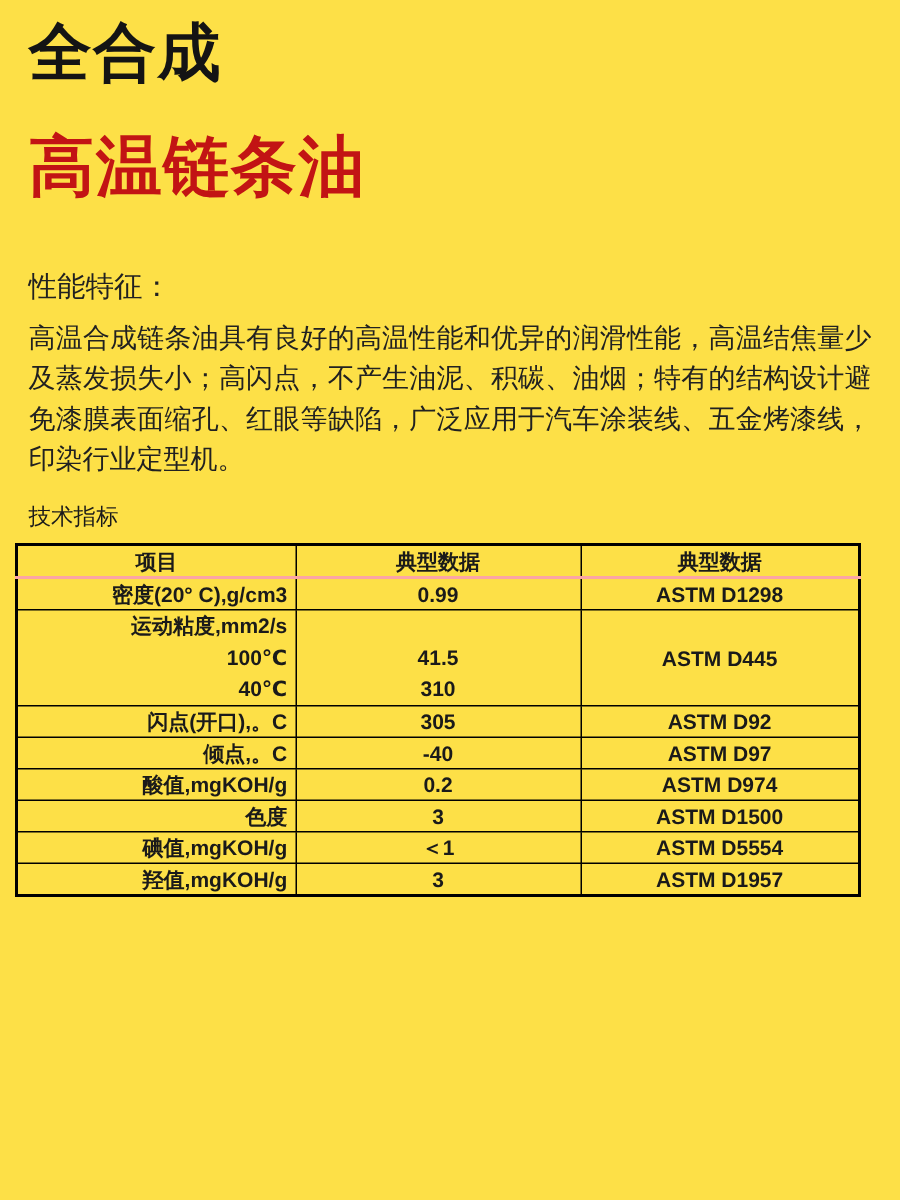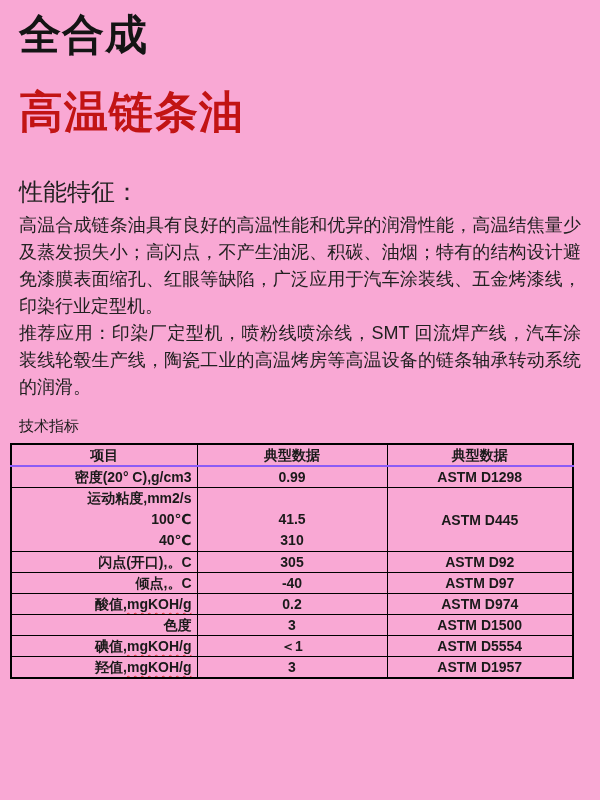--- a/index.html
+++ b/index.html
@@ -6,41 +6,41 @@
   html, body { background: #ffffff; }
   body {
     width: 600px; height: 800px;
     font-family: "Liberation Sans", "DejaVu Sans", sans-serif;
     color: #212121;
     overflow: hidden;
   }
   .page {
     width: 600px; height: 800px;
     padding: 10px 19px 0 19px;
-    background: #f9a8d4;
+    background: #fde047;
     overflow: hidden;
   }
   .title-black {
     font-size: 42px;
     font-weight: bold;
     line-height: 50px;
     color: #141414;
     letter-spacing: 1px;
   }
   .title-red {
     font-size: 44px;
     font-weight: bold;
     line-height: 52px;
     margin-top: 26px;
     color: #c21414;
     letter-spacing: 1px;
   }
   .features-heading {
     margin-top: 34px;
-    font-size: 24px;
+    font-size: 19px;
     line-height: 40px;
     color: #212121;
   }
   .body-para {
     font-size: 18px;
     line-height: 27px;
     text-align: justify;
     color: #212121;
   }
   .tech-label {
@@ -63,44 +63,42 @@
     font-weight: bold;
     color: #1a1a1a;
     height: 21px;
     line-height: 20px;
     padding: 0 5px;
     overflow: hidden;
     white-space: nowrap;
   }
   table.specs thead th {
     text-align: center;
-    border-bottom: 2px solid #8b5cf6;
+    border-bottom: 2px solid #fca5a5;
   }
   td.item-cell { text-align: right; margin-left: 45px; }
   td.center-cell { text-align: center; }
   .cell-line { height: 21px; line-height: 21px; }
   .wavy {
-    text-decoration: underline;
     text-decoration-style: wavy;
     text-decoration-color: #e03030;
     text-decoration-thickness: 1px;
     text-underline-offset: 3px;
   }
 </style>
 </head>
 <body>
 
 <div class="page">
 
   <div class="title-black">全合成</div>
   <div class="title-red">高温链条油</div>
 
   <div class="features-heading">性能特征：</div>
   <div class="body-para">高温合成链条油具有良好的高温性能和优异的润滑性能，高温结焦量少及蒸发损失小；高闪点，不产生油泥、积碳、油烟；特有的结构设计避免漆膜表面缩孔、红眼等缺陷，广泛应用于汽车涂装线、五金烤漆线，印染行业定型机。</div>
-  <div class="body-para">推荐应用：印染厂定型机，喷粉线喷涂线，SMT 回流焊产线，汽车涂装线轮毂生产线，陶瓷工业的高温烤房等高温设备的链条轴承转动系统的润滑。</div>
 
   <div class="tech-label">技术指标</div>
 
   <table class="specs">
     <colgroup>
       <col style="width:186px">
         <col style="width:190px">
         <col style="width:186px">
     </colgroup>
     <thead>

